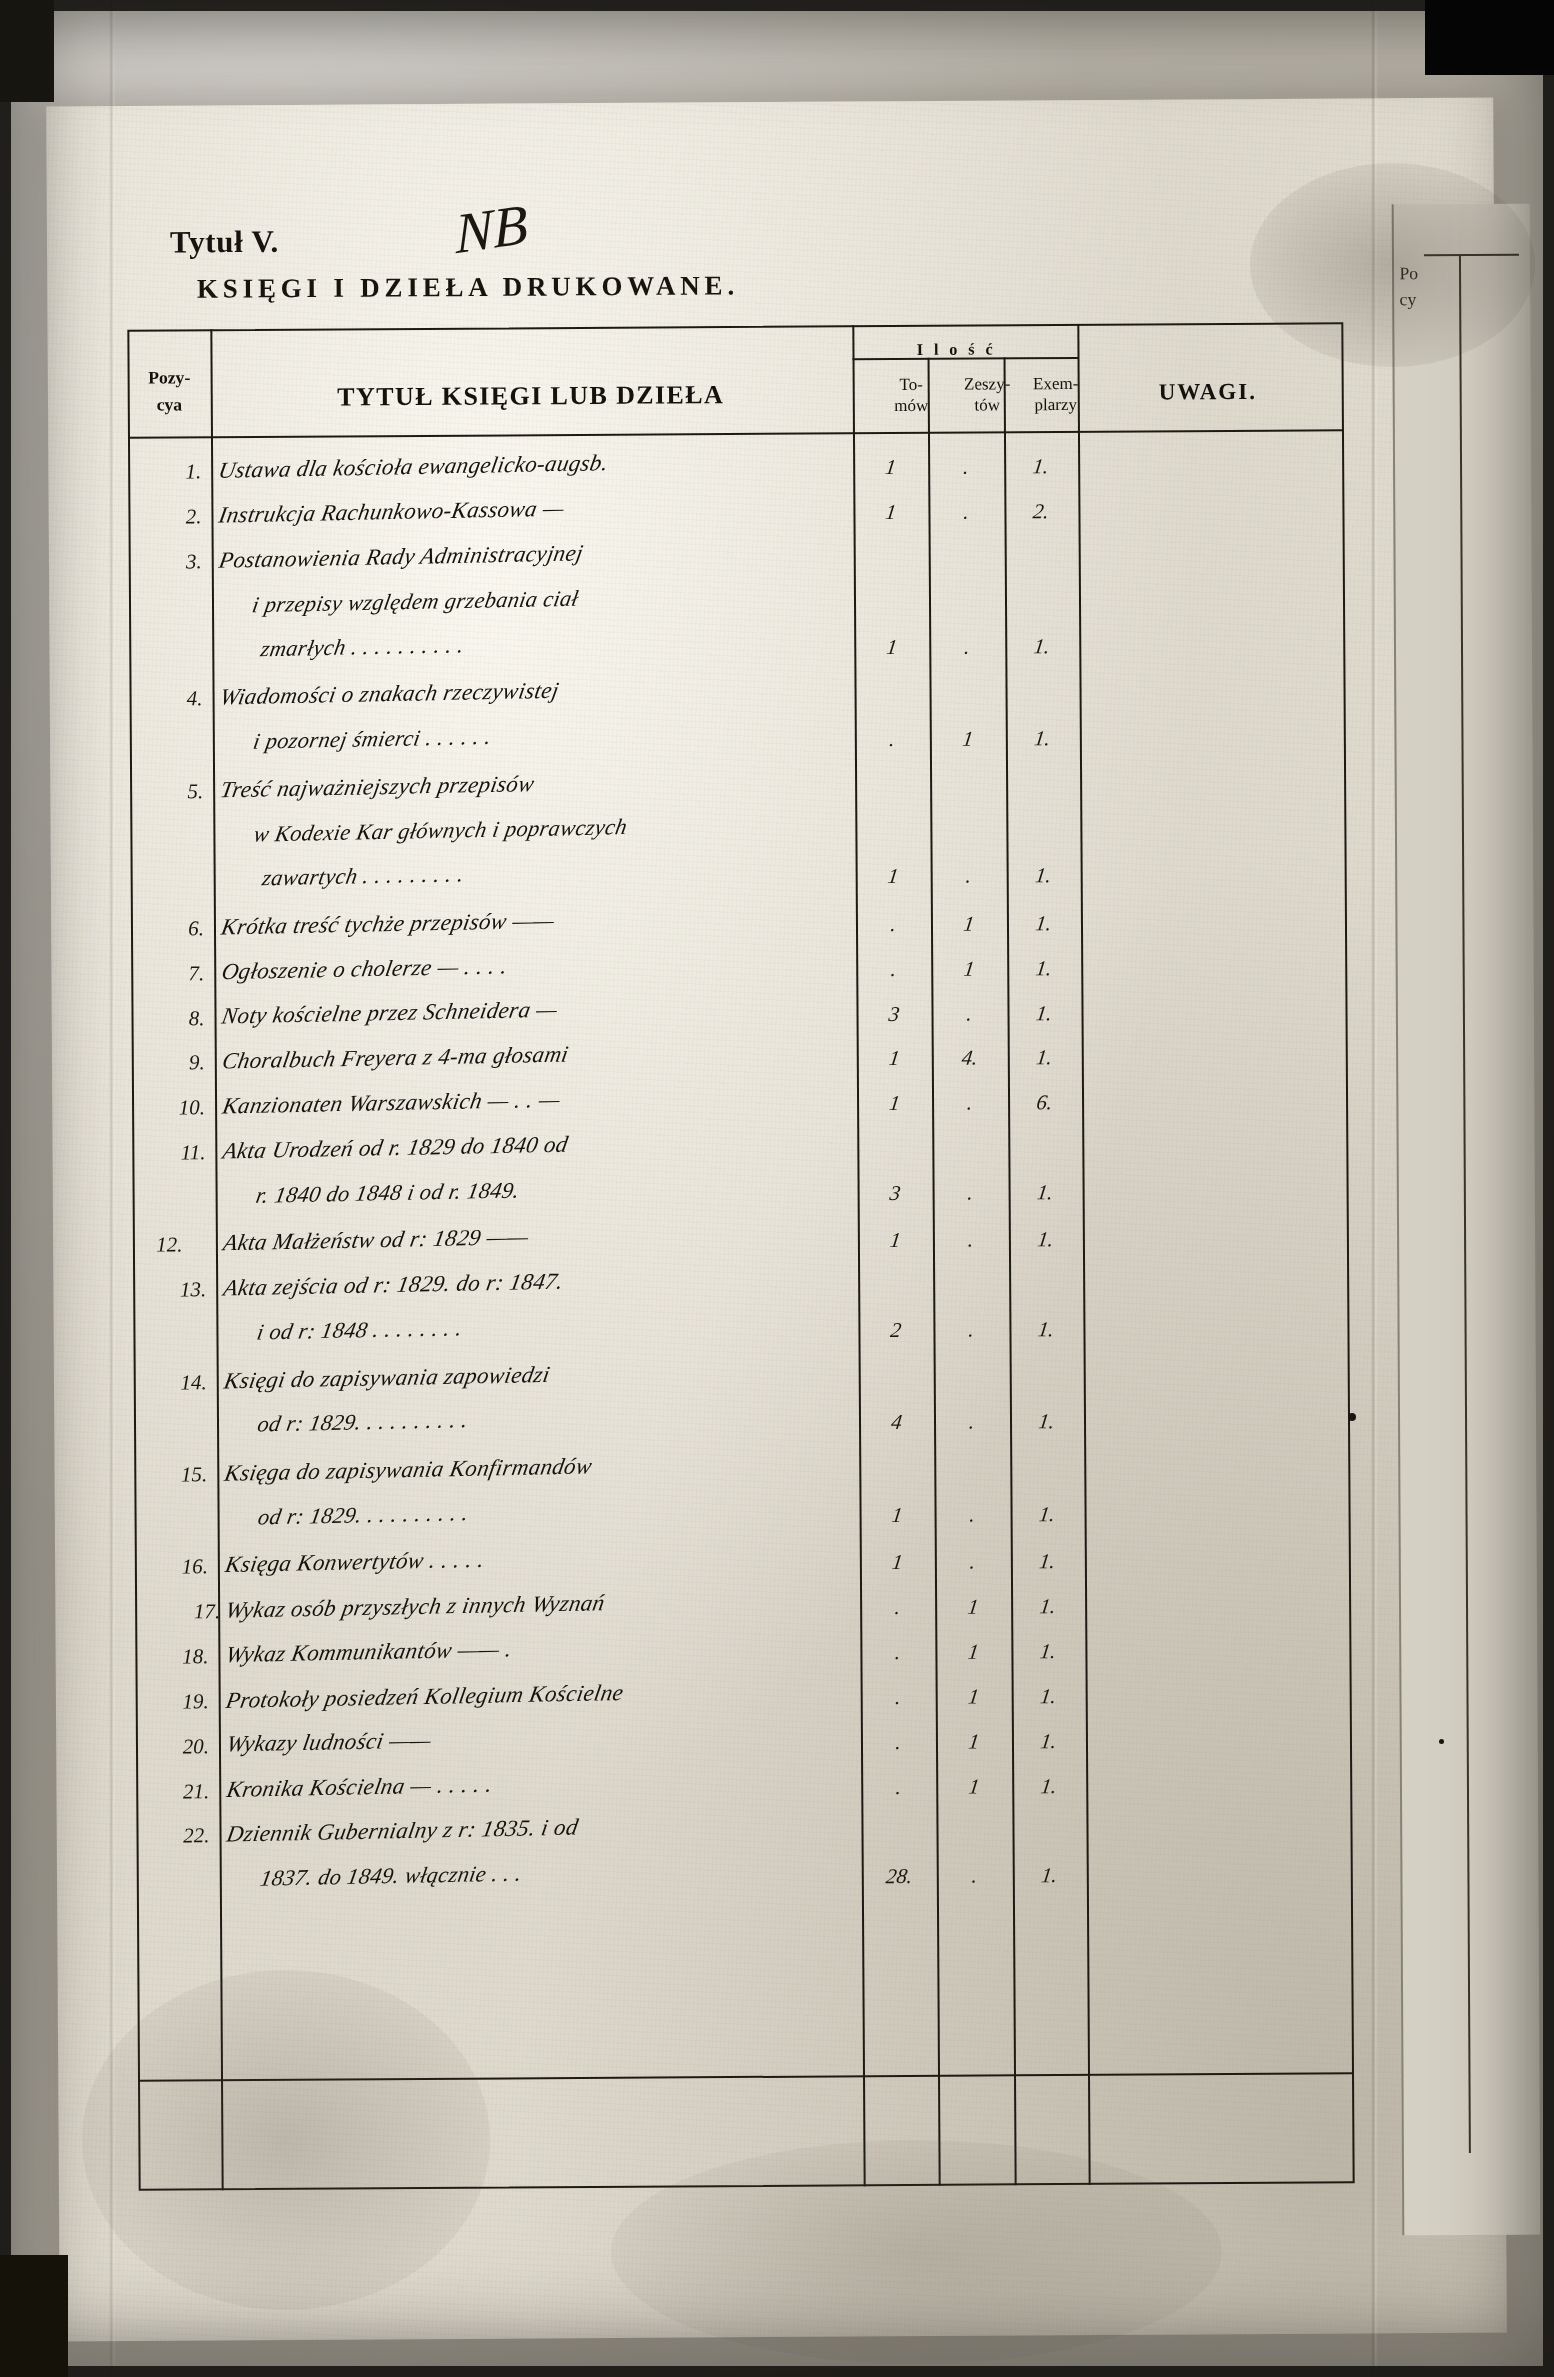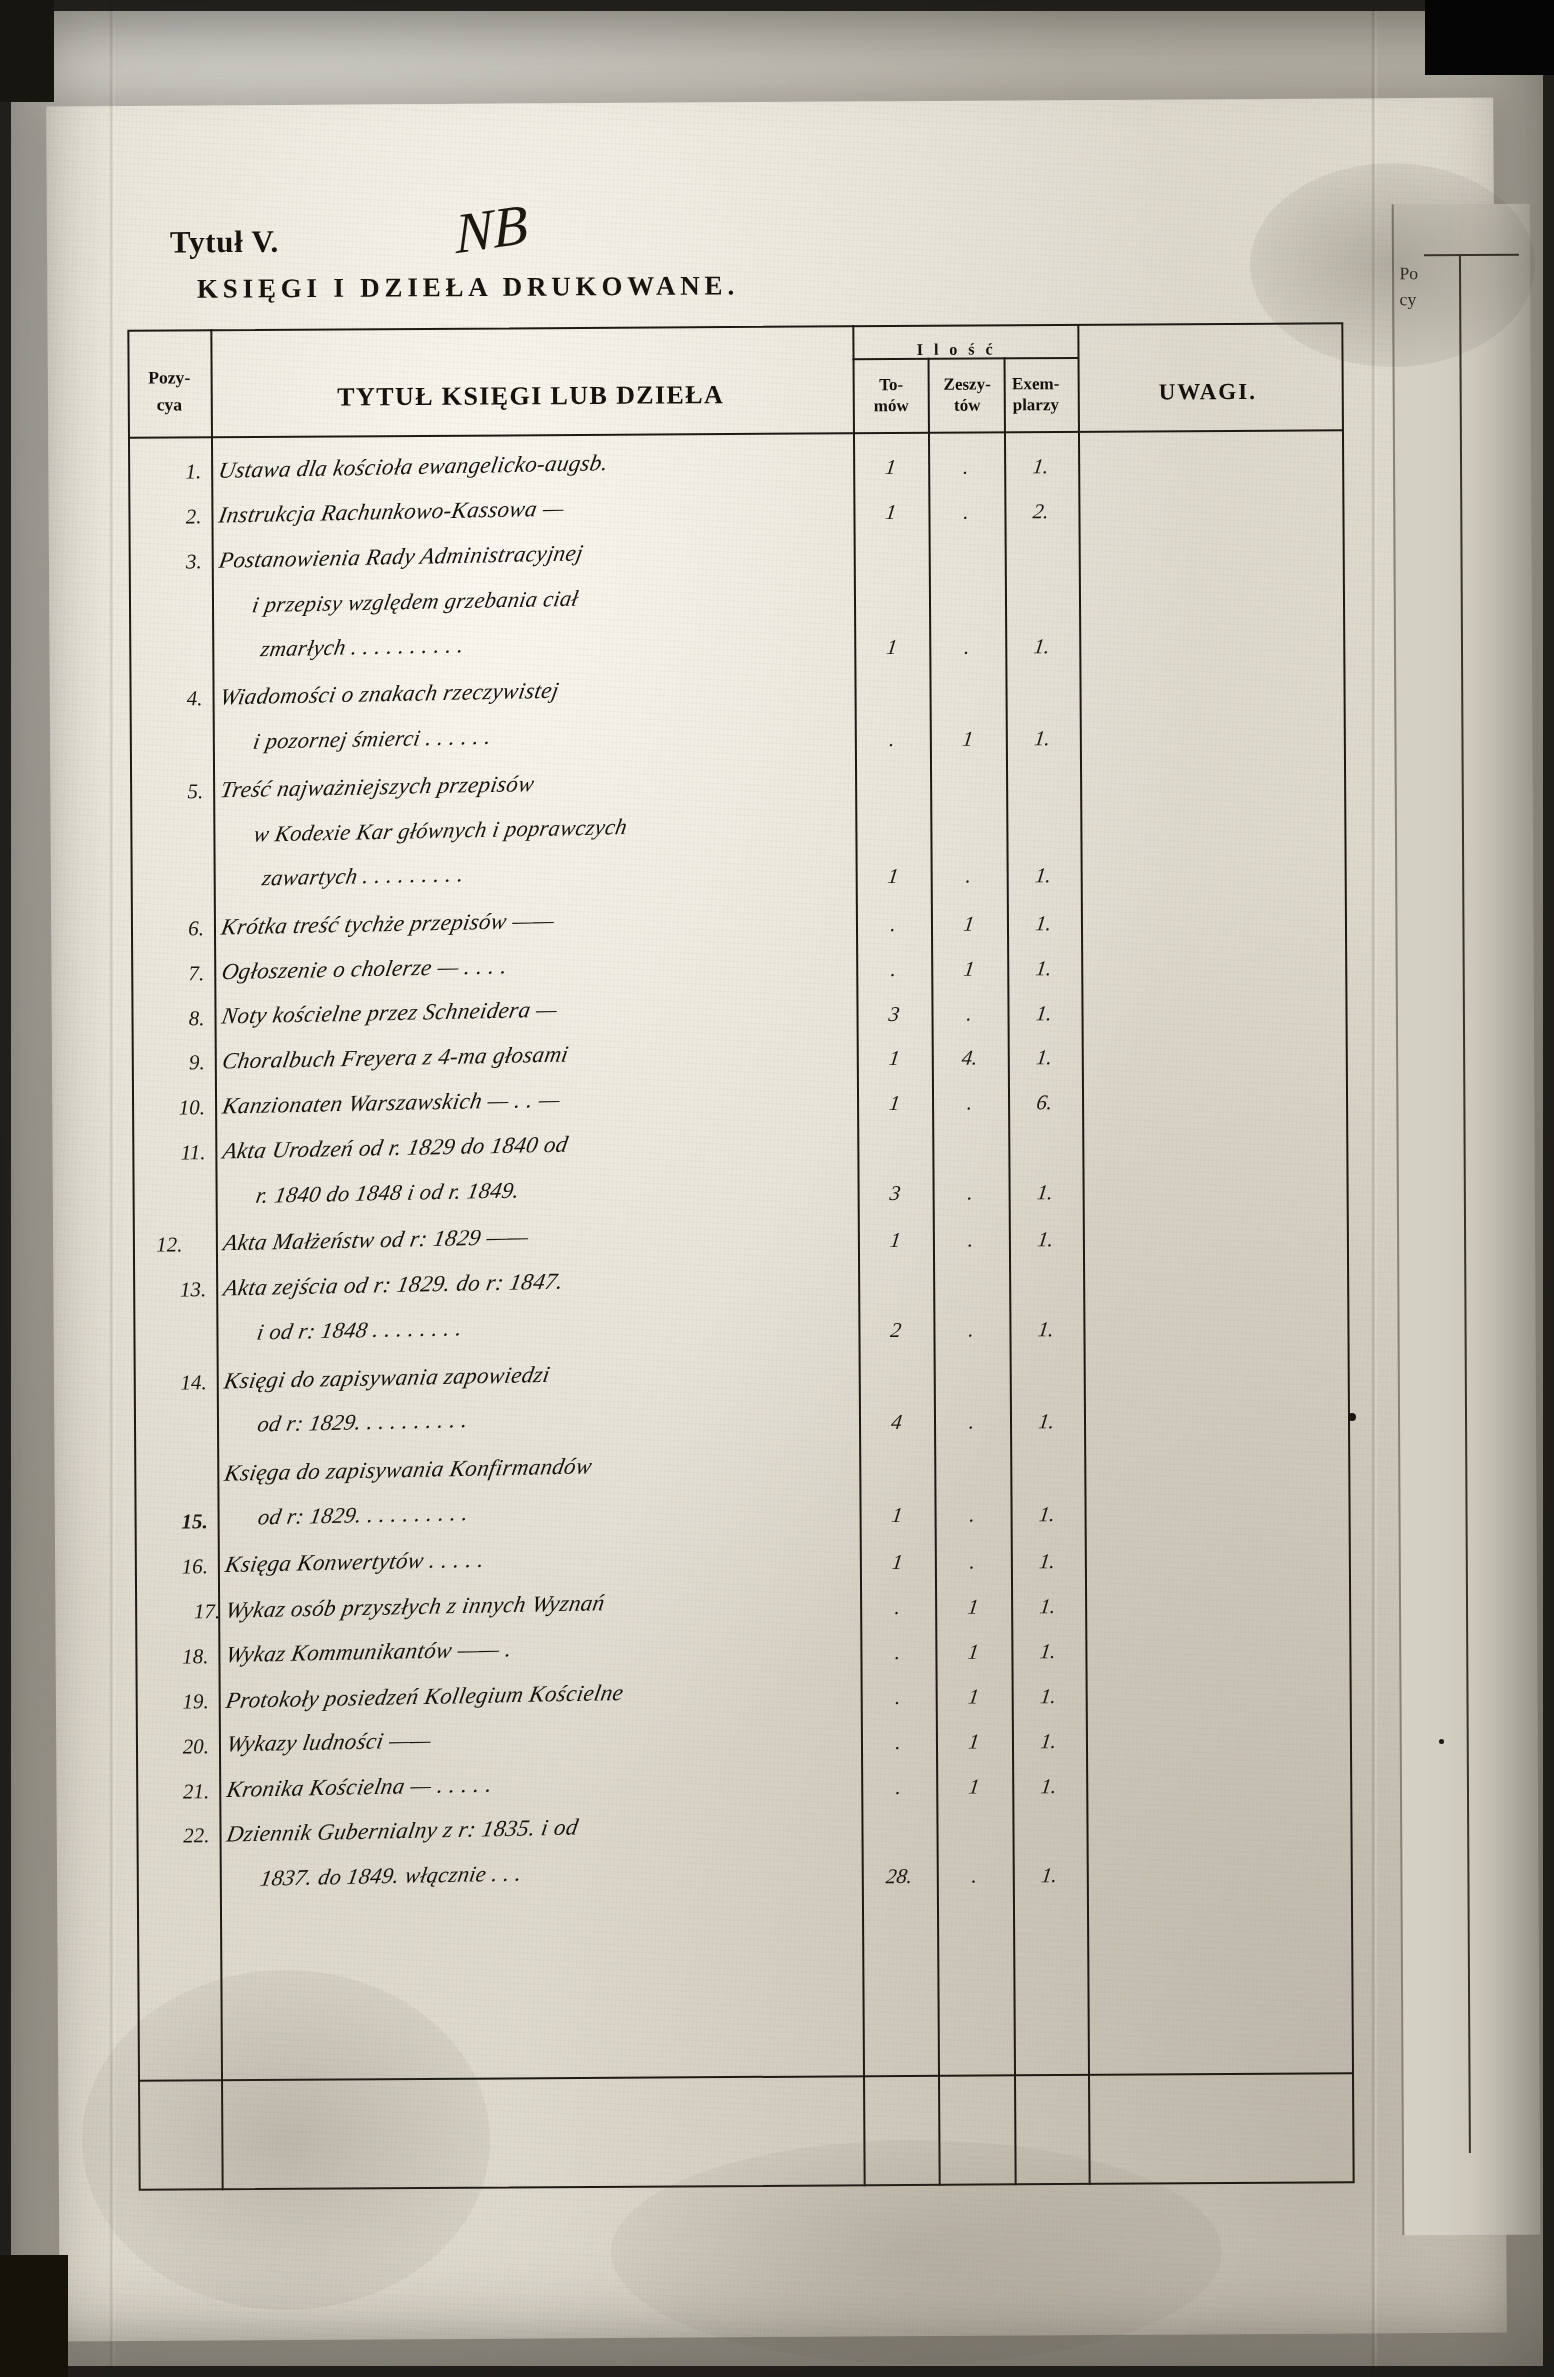--- a/index.html
+++ b/index.html
@@ -207,22 +207,23 @@
   .hdr-ilosc {
     left: 727px; top: 15px; width: 204px;
     font-size: 16.3px; letter-spacing: 3.4px;
   }
   .hdr-sub {
     position: absolute;
     top: 49px;
     font-size: 17px;
     line-height: 21px;
     text-align: center;
-    font-weight: bold;
+    font-weight: normal;
     color: #15120d;
+    padding-left: 20px;
   }
   .hdr-uwagi {
     left: 951px; top: 56px; width: 258px;
     font-size: 23px; letter-spacing: 2px;
   }
   .num {
     position: absolute;
     width: 73px;
     text-align: right;
     font-family: "Liberation Serif", serif;
@@ -417,21 +418,21 @@
         <div class="qty" style="left: 800px; width: 76px; top: 993px;">.</div>
         <div class="qty" style="left: 876px; width: 73px; top: 993px;">1.</div>
         <div class="qty" style="left: 950px; width: 266px; top: 993px;"></div>
         <div class="num" style="left: 0px; top: 1041px;">14.</div>
         <div class="hw" style="left: 91px; top: 1037px;">Księgi do zapisywania zapowiedzi</div>
         <div class="hw indent" style="left: 124px; top: 1081px;">od r: 1829. . . . . . . . . .</div>
         <div class="qty" style="left: 725px; width: 75px; top: 1085px;">4</div>
         <div class="qty" style="left: 800px; width: 76px; top: 1085px;">.</div>
         <div class="qty" style="left: 876px; width: 73px; top: 1085px;">1.</div>
         <div class="qty" style="left: 950px; width: 266px; top: 1085px;"></div>
-        <div class="num" style="left: 0px; top: 1180px; font-weight: bold;">15.</div>
+        <div class="num" style="left: 0px; top: 1133px;">15.</div>
         <div class="hw" style="left: 91px; top: 1129px;">Księga do zapisywania Konfirmandów</div>
         <div class="hw indent" style="left: 124px; top: 1174px;">od r: 1829. . . . . . . . . .</div>
         <div class="qty" style="left: 725px; width: 75px; top: 1178px;">1</div>
         <div class="qty" style="left: 800px; width: 76px; top: 1178px;">.</div>
         <div class="qty" style="left: 876px; width: 73px; top: 1178px;">1.</div>
         <div class="qty" style="left: 950px; width: 266px; top: 1178px;"></div>
         <div class="num" style="left: 0px; top: 1225px;">16.</div>
         <div class="hw" style="left: 91px; top: 1221px;">Księga Konwertytów . . . . .</div>
         <div class="qty" style="left: 725px; width: 75px; top: 1225px;">1</div>
         <div class="qty" style="left: 800px; width: 76px; top: 1225px;">.</div>

